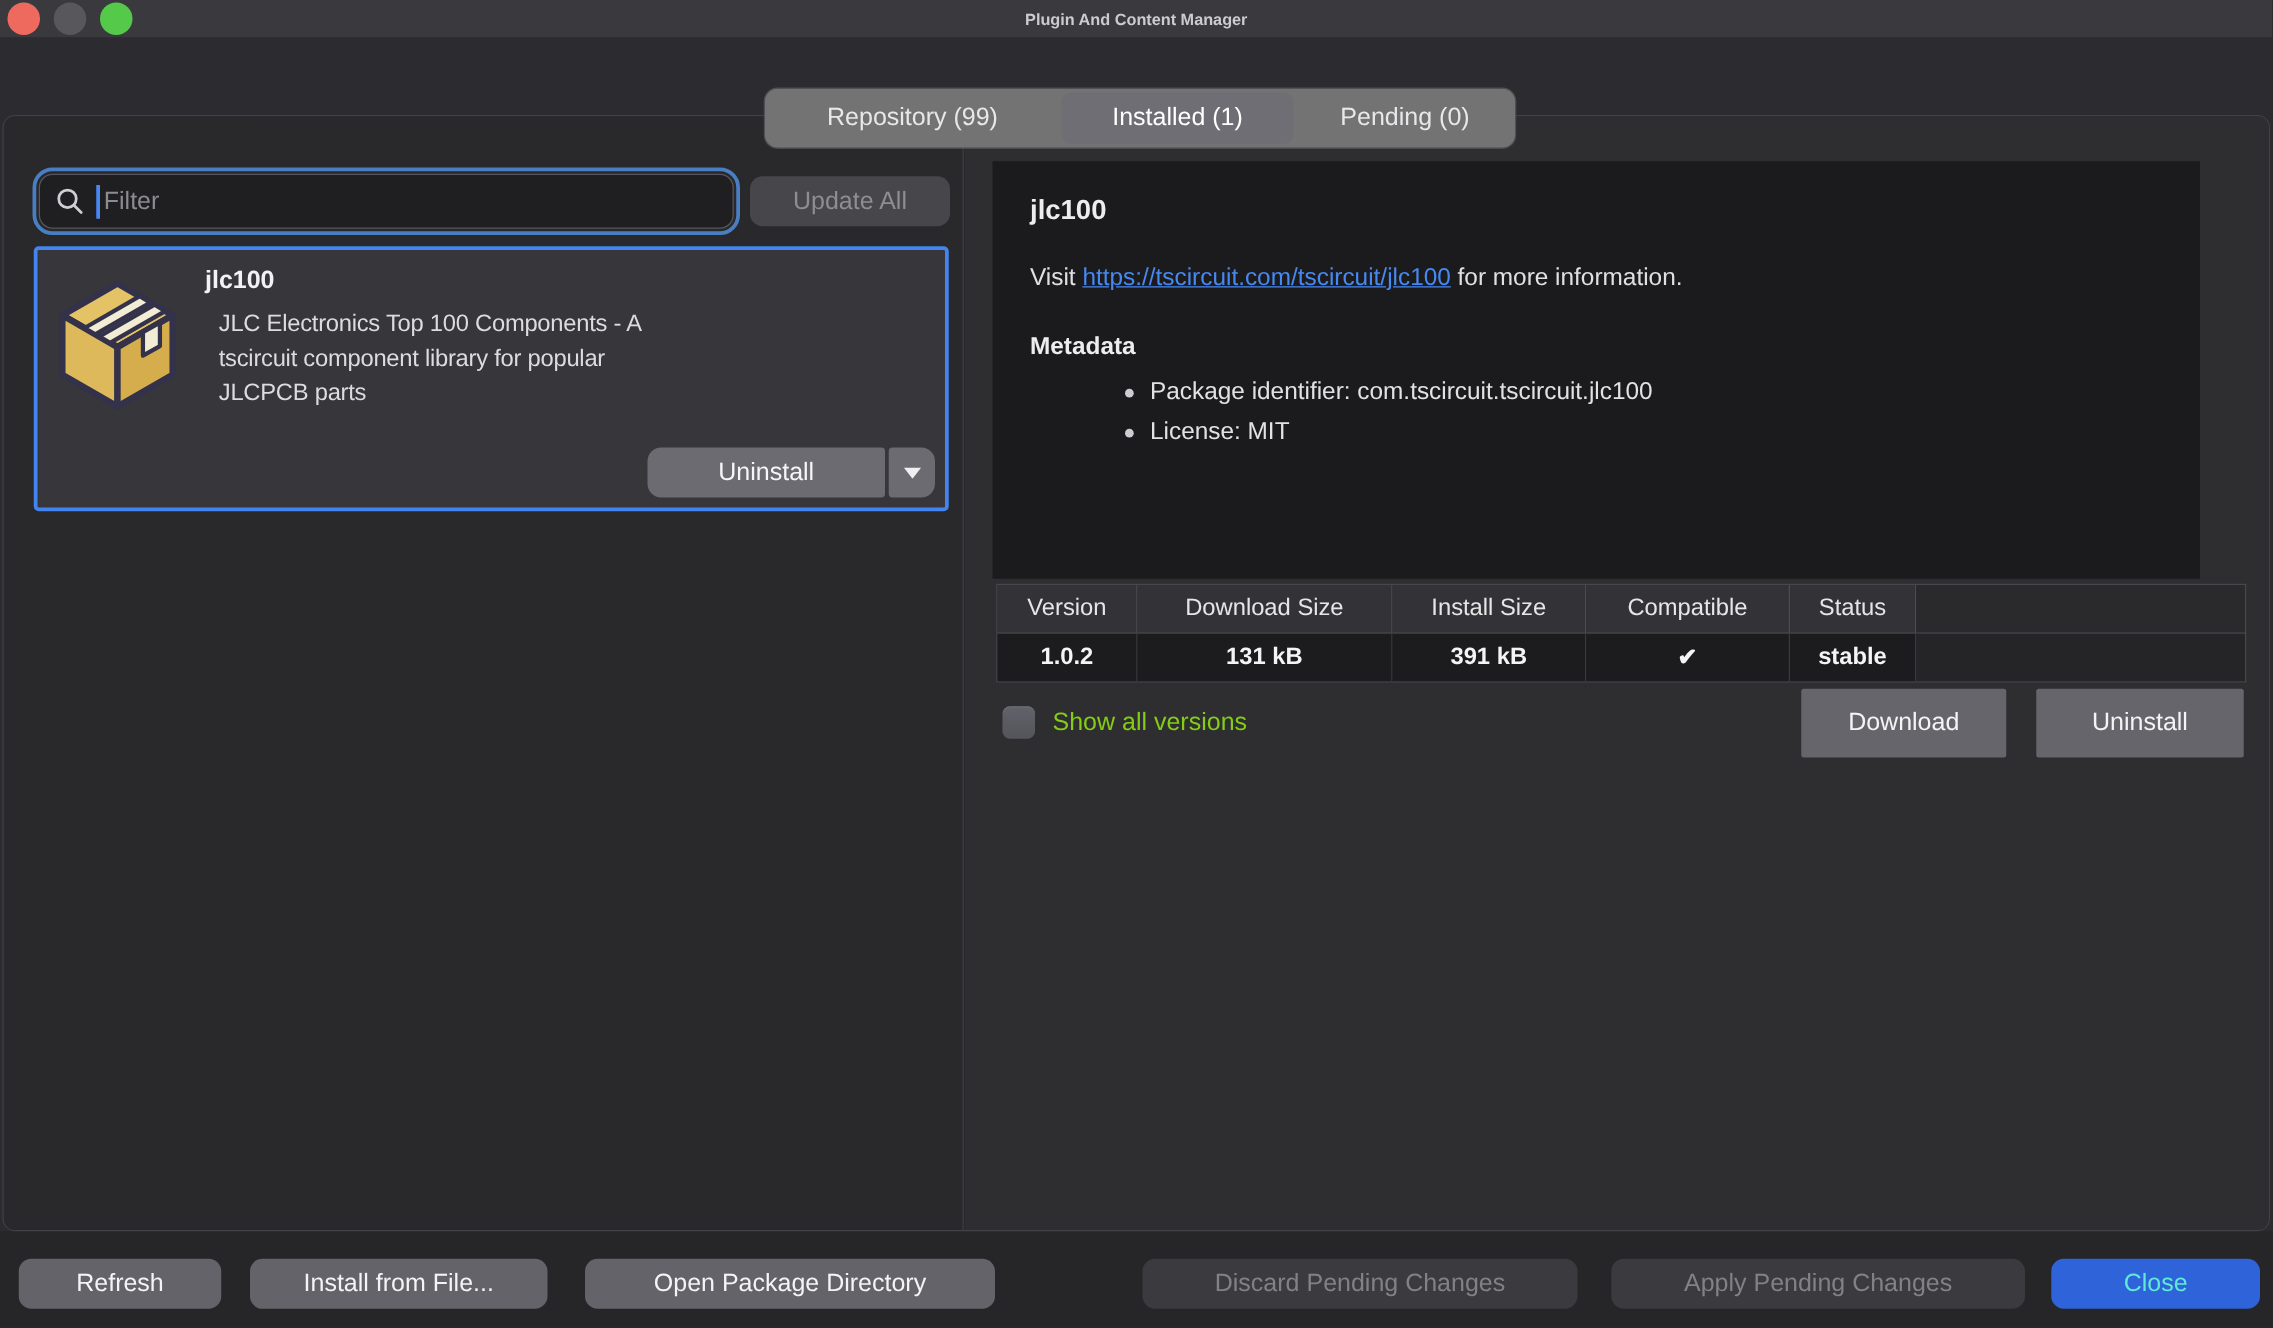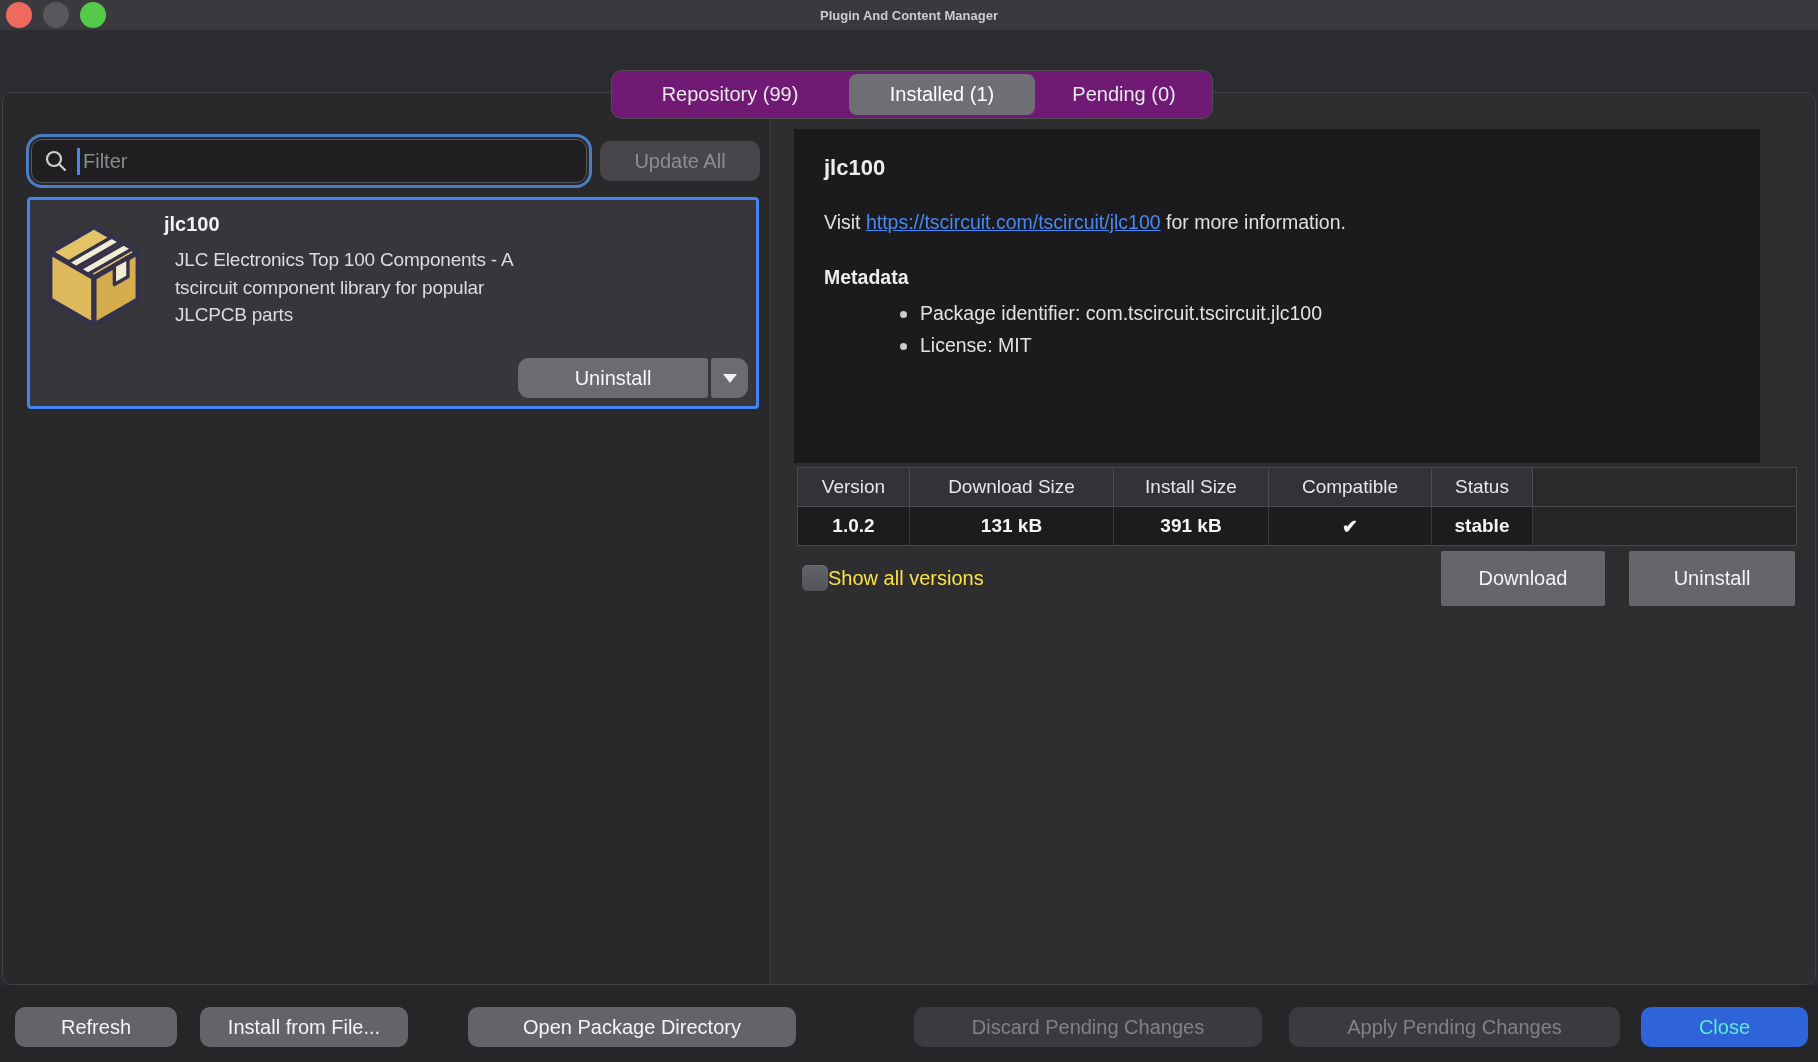--- a/index.html
+++ b/index.html
@@ -11,21 +11,21 @@
   .titlebar{position:absolute;left:0;top:0;width:100%;height:30px;background:#3a3a3e}
   .win-title{position:absolute;left:0;right:0;top:0;line-height:32px;text-align:center;
              font-weight:bold;font-size:13px;color:#cccccf}
   .tl{position:absolute;width:26px;height:26px;border-radius:50%;top:2px}
   .tl-red{left:6px;background:#ee6a5f}
   .tl-gray{left:43px;background:#57575c}
   .tl-green{left:80px;background:#55c94a}
   .chrome-strip{position:absolute;left:0;top:30px;width:100%;height:62px;background:#2c2c30}
 
   
-  .tabbar{position:absolute;left:611px;top:70px;width:602px;height:49px;background:#701a75;
+  .tabbar{position:absolute;left:611px;top:70px;width:602px;height:49px;background:#737373;
           border:1px solid #4e4e53;border-radius:11px;display:flex;z-index:6}
   .tab{display:flex;align-items:center;justify-content:center;font-size:20px;color:#e8e8ea;
        border-radius:8px;margin:3px 1px;cursor:default;white-space:nowrap}
   .tab-repo{flex:0 0 234px}
   .tab-installed{flex:0 0 186px}
   .tab-pending{flex:1}
   .tab.active{background:#6e6e74;color:#ffffff}
 
   
   .content{position:absolute;left:2px;top:92px;width:1814px;height:893px;background:#29292c;
@@ -85,32 +85,32 @@
   .td{background:#1c1c1f;color:#f4f4f6;font-weight:bold;font-size:19px;display:flex;
       align-items:center;justify-content:center;border-right:1px solid #3a3a3e}
   .c0{width:112px}.c1{width:204px}.c2{width:155px}.c3{width:163px}.c4{width:101px}
   .filler-h{flex:1;background:#2a2a2d;border-bottom:1px solid #4b4b50}
   .filler-d{flex:1;background:#252528}
 
   
   .versions-row{position:absolute;left:25px;top:465px;width:998px;height:40px;display:flex;align-items:center}
   .checkbox{width:26px;height:26px;border-radius:6px;margin-left:5px;
             background:linear-gradient(#62626a,#54545b);box-shadow:inset 0 1px 0 #6d6d75}
-  .cb-label{font-size:20px;color:#fde047}
+  .cb-label{margin-left:14px;font-size:20px;color:#84cc16}
   .gbtn{height:55px;background:#65656b;border:none;border-radius:2px;color:#f4f4f6;
         font-size:20px;font-family:inherit}
   .btn-download{margin-left:auto;width:164px}
   .btn-uninstall2{margin-left:24px;width:166px}
 
   
   .bottom-bar{position:absolute;left:0;top:985px;width:100%;height:77px;background:#262629}
   .bbtn{position:absolute;top:22px;height:40px;border:none;border-radius:10px;background:#636369;
         color:#f4f4f6;font-size:20px;font-family:inherit;white-space:nowrap}
   .b-refresh{left:15px;width:162px}
-  .b-installfile{left:200px;width:208px}
+  .b-installfile{left:200px;width:238px}
   .b-opendir{left:468px;width:328px}
   .b-discard{left:914px;width:348px;background:#3b3b3f;color:#818186}
   .b-apply{left:1289px;width:331px;background:#3b3b3f;color:#818186}
   .b-close{left:1641px;width:167px;background:#2e63da;color:#5eead4}
 </style>
 </head>
 <body>
 
 <div id="app">
 

